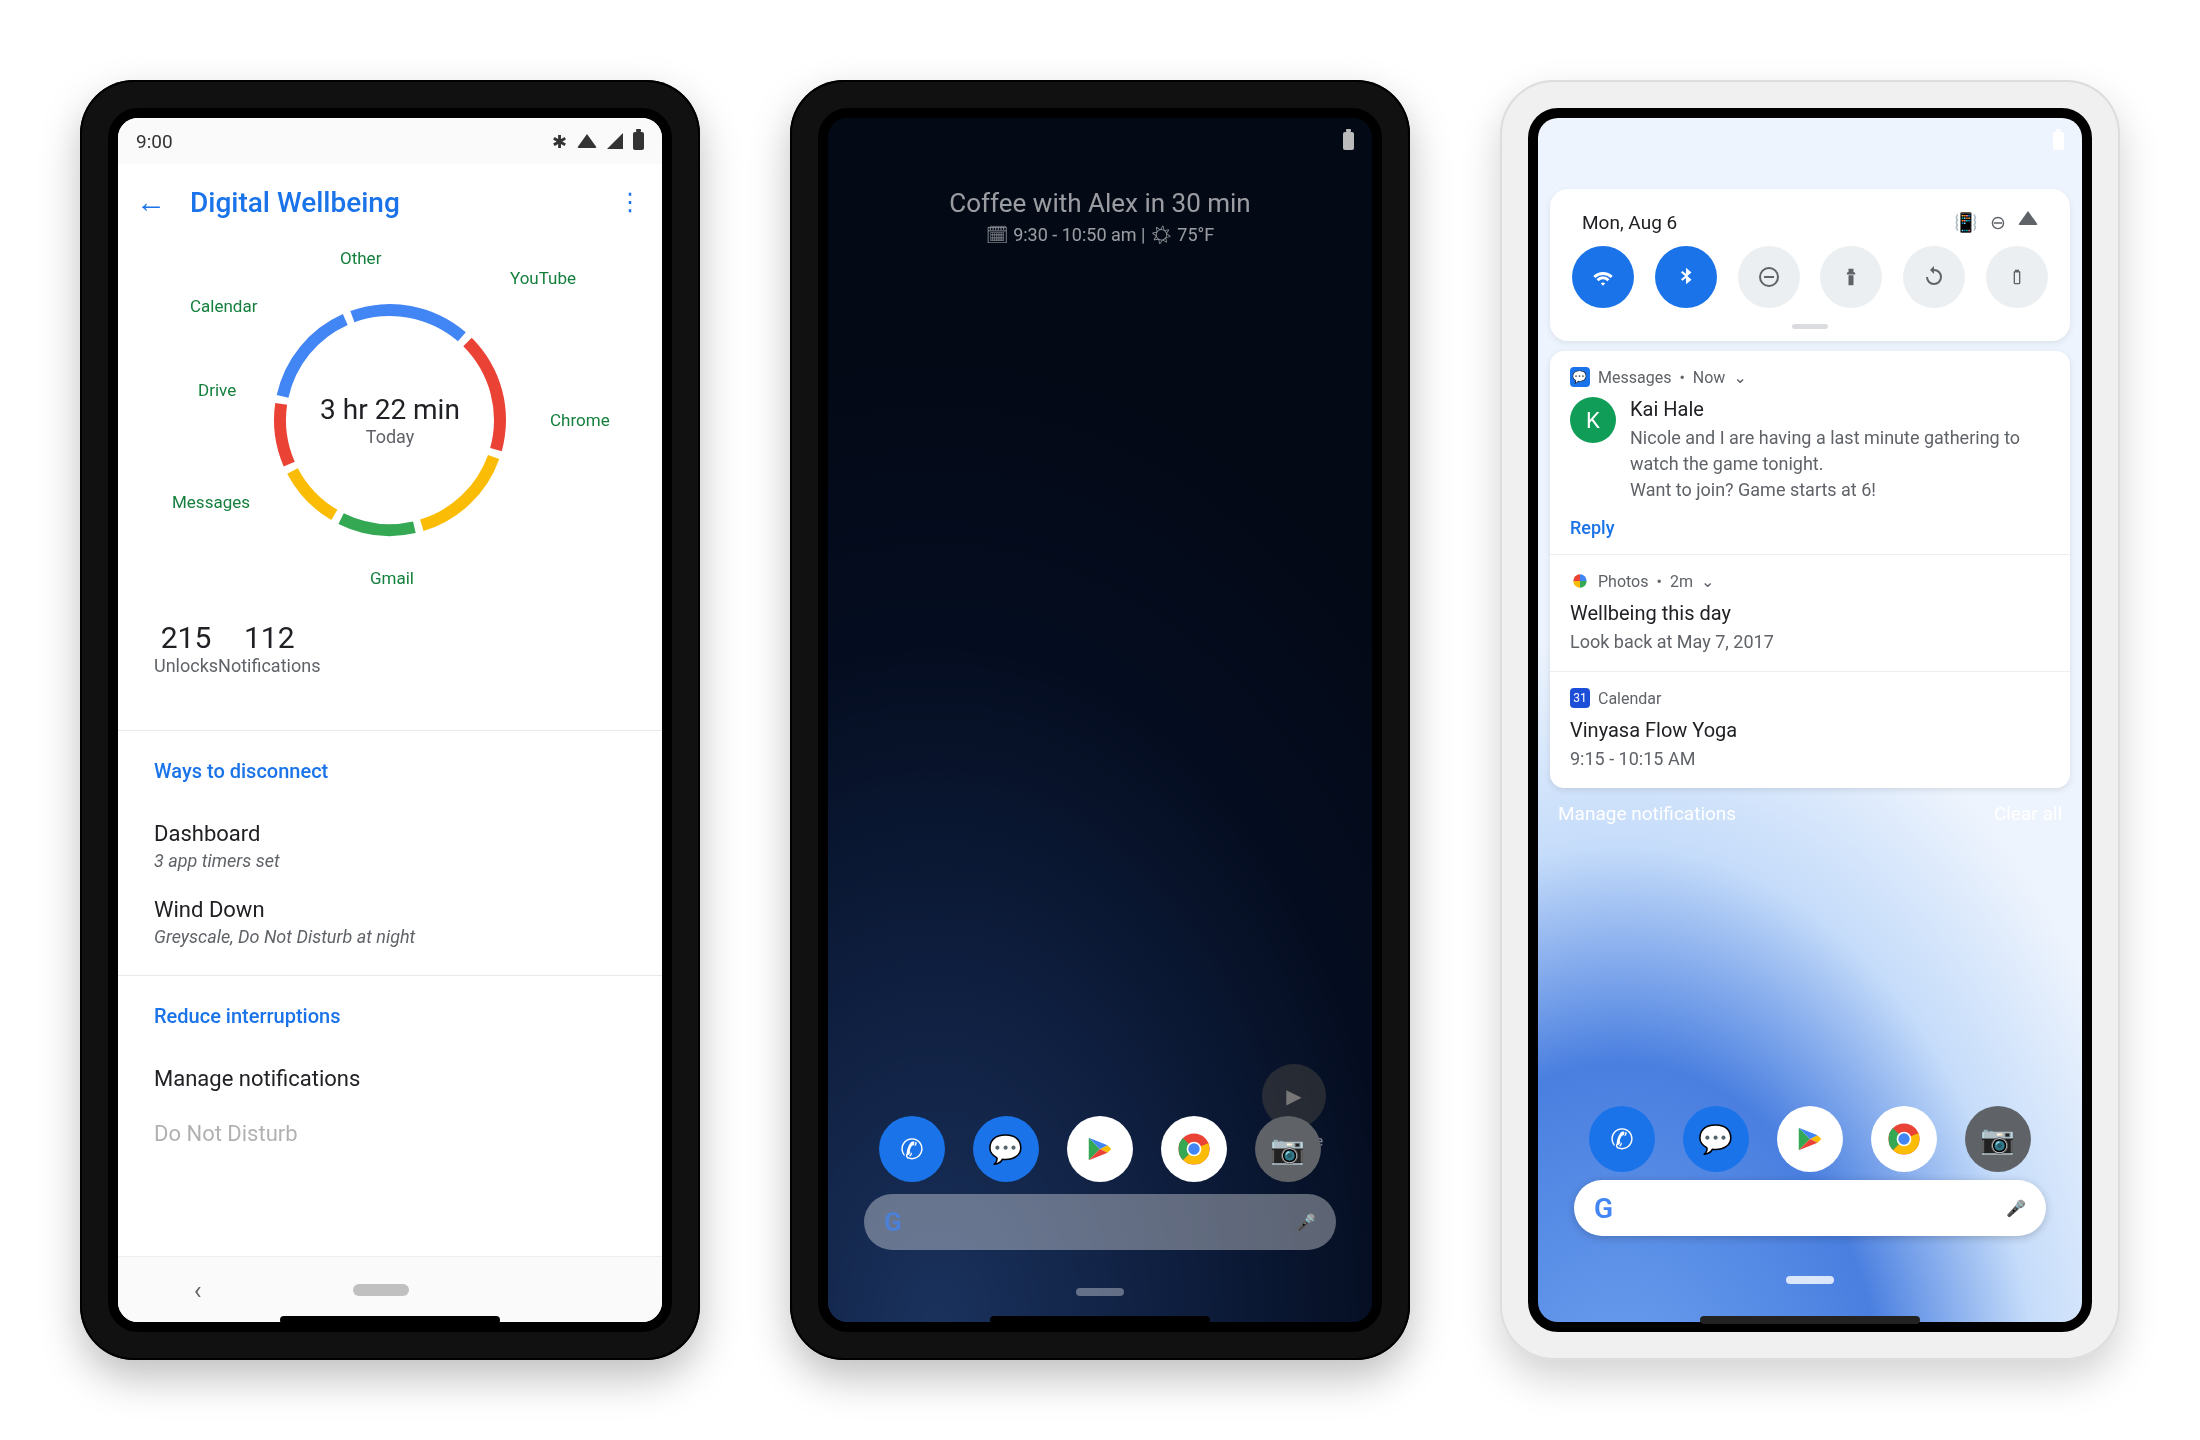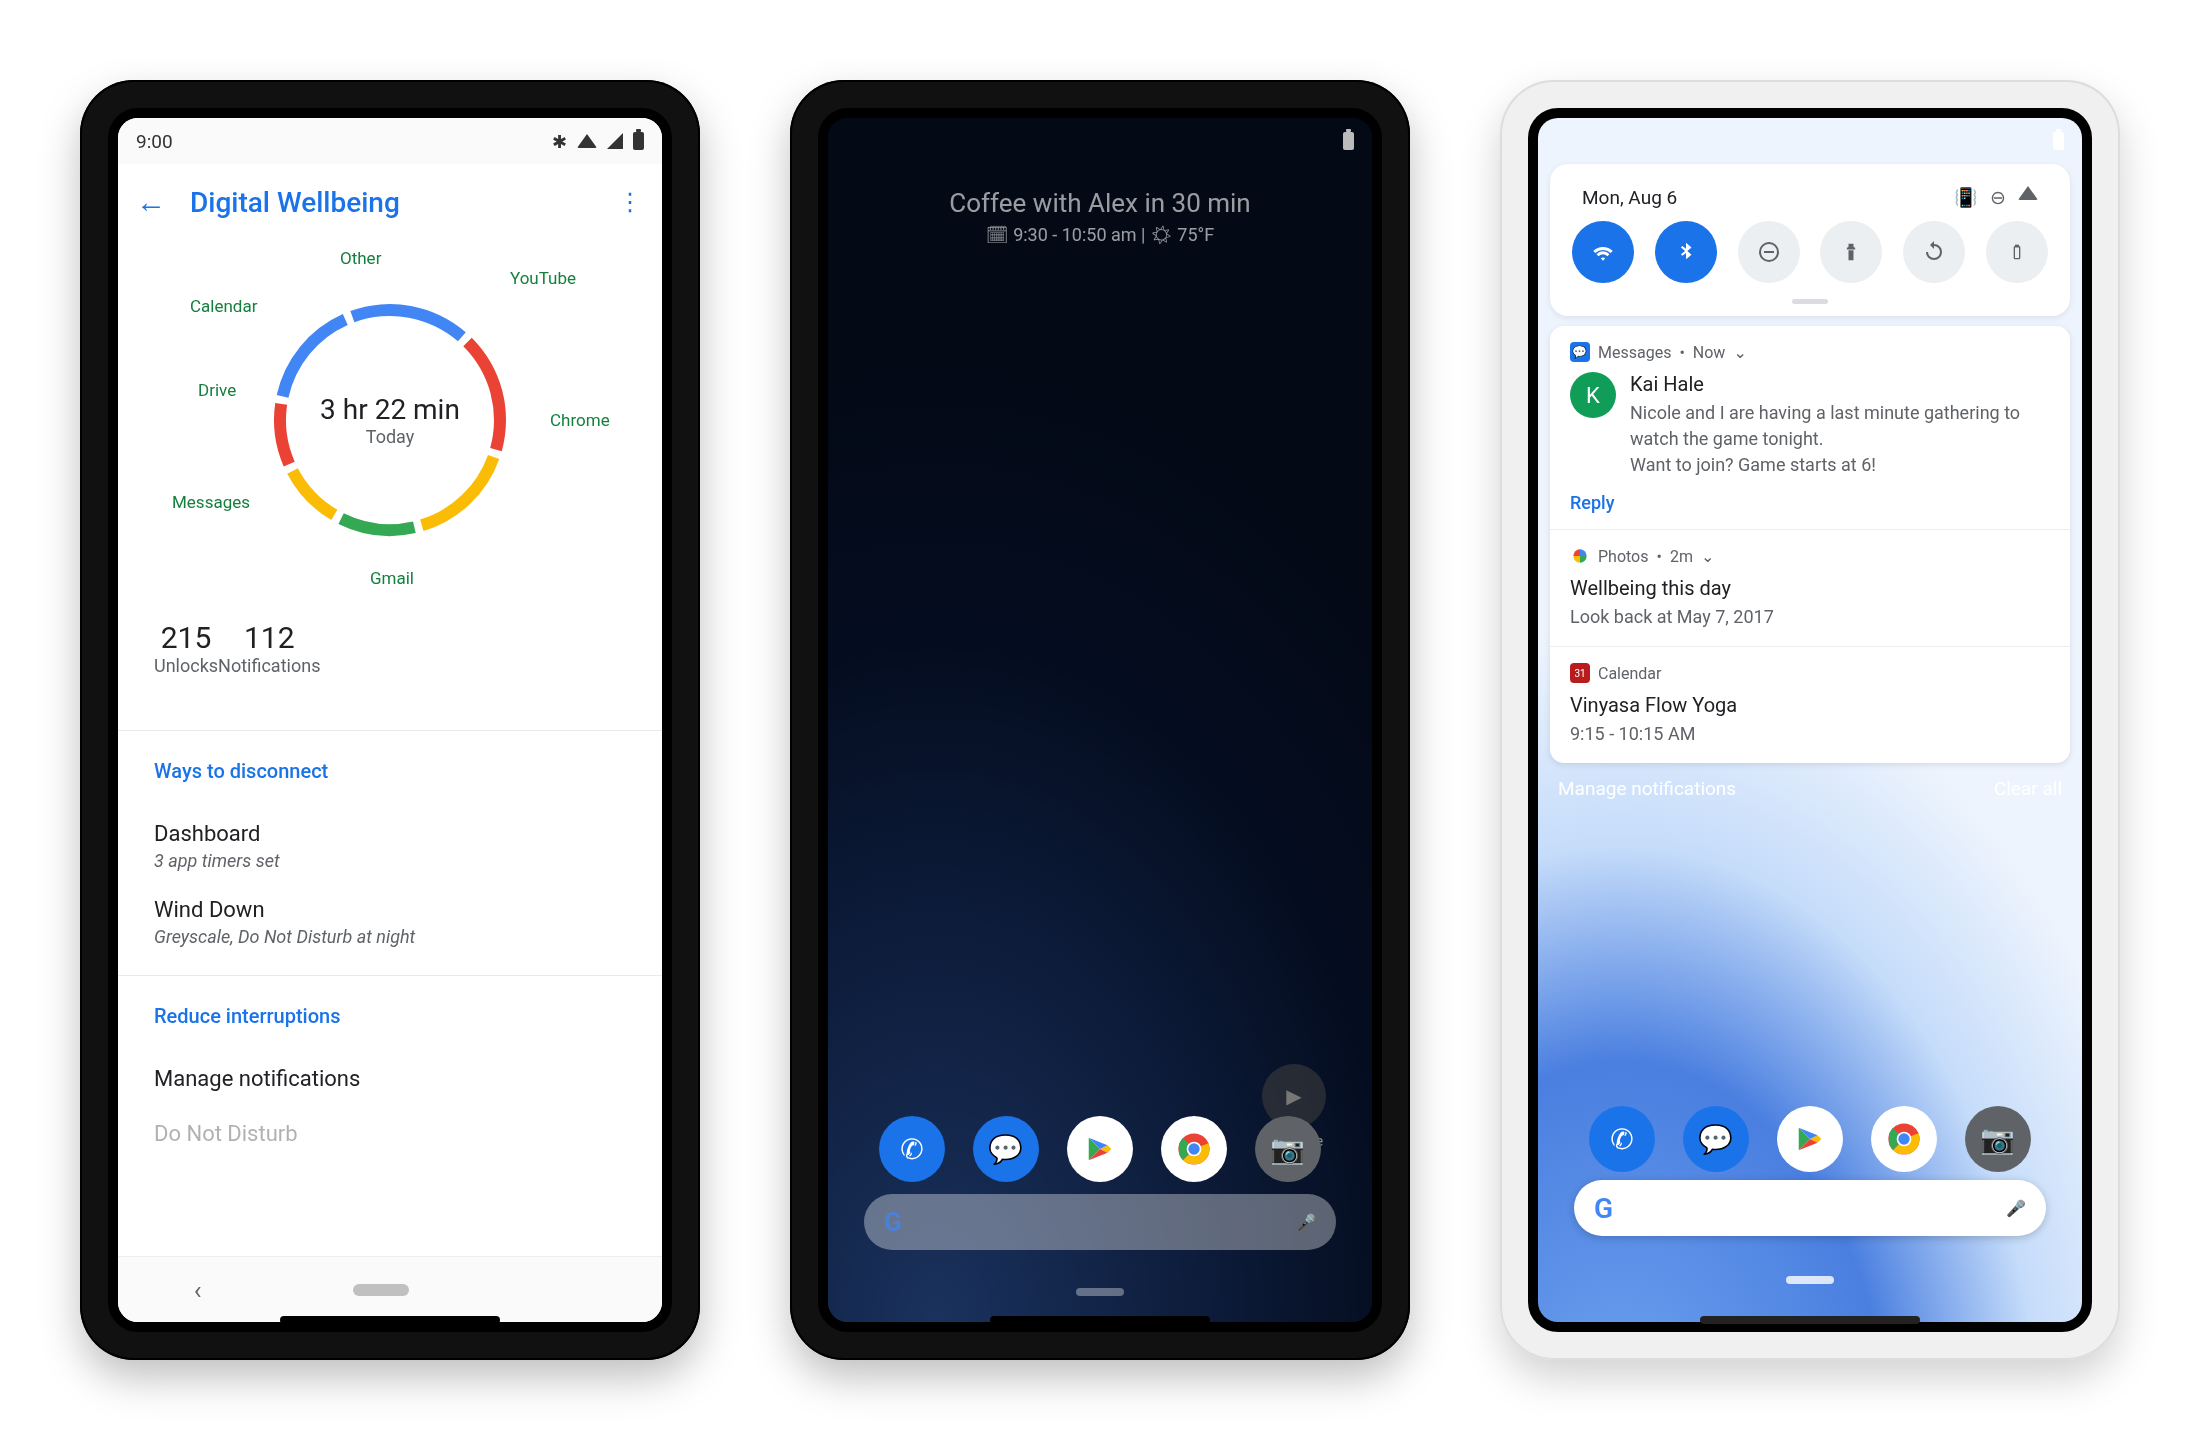--- a/index.html
+++ b/index.html
@@ -4,21 +4,21 @@
 <style>
   * { box-sizing: border-box; margin: 0; padding: 0; }
   body { font-family: Roboto, 'Segoe UI', Arial, sans-serif; background:#fff; width:2200px; height:1440px; display:flex; justify-content:center; align-items:center; gap:90px; }
   .phone { width:620px; height:1280px; background:#111; border-radius:54px; padding:28px; position:relative; box-shadow:0 18px 40px rgba(0,0,0,0.25), inset 0 0 0 2px #000; }
   .phone.white { background:#f0f0f0; box-shadow:0 18px 40px rgba(0,0,0,0.18), inset 0 0 0 2px #ddd; }
   .phone::before { content:''; position:absolute; top:36px; left:50%; transform:translateX(-50%); width:220px; height:8px; background:#000; border-radius:6px; }
   .phone.white::before { background:#222; }
   .phone::after { content:''; position:absolute; bottom:36px; left:50%; transform:translateX(-50%); width:220px; height:8px; background:#000; border-radius:6px; }
   .phone.white::after { background:#222; }
   .screen { width:100%; height:100%; border-radius:30px; overflow:hidden; background:#fafafa; display:flex; flex-direction:column; border:10px solid #000; position:relative;}
-  .phone.white .screen { border:10px solid #000; }
+  .phone.white .screen { border:10px solid #000;gap:25px; }
 
   .status-bar { height:46px; display:flex; align-items:center; justify-content:space-between; padding:0 18px; font-size:19px; color:#333; background:#fafafa;}
   .status-bar.dark { background:#000; color:#fff; }
   .status-bar.dim { background:rgba(0,0,0,0.5); color:#bbb; }
   .status-icons { display:flex; gap:10px; align-items:center; font-size:18px;}
   .status-icons span { display:inline-block; }
   .wifi-ic { width:0; height:0; border-left:10px solid transparent; border-right:10px solid transparent; border-bottom:14px solid currentColor; border-radius:2px;}
   .signal-ic { width:0; height:0; border-left:16px solid transparent; border-bottom:16px solid currentColor;}
   .batt-ic { width:11px; height:18px; background:currentColor; border-radius:2px; position:relative;}
   .batt-ic::before { content:''; position:absolute; top:-3px; left:3px; width:5px; height:3px; background:currentColor; border-radius:1px;}
@@ -314,21 +314,21 @@
               <span>Photos</span>
               <span>•</span>
               <span>2m</span>
               <span>⌄</span>
             </div>
          <div class="title">Wellbeing this day</div>
          <div class="text">Look back at May 7, 2017</div>
        </div>
        <div class="notif">
          <div class="hdr">
-              <span class="app-dot" style="background:#b91c1c;font-size:10px">31</span>
+              <span class="app-dot" style="background:#1d4ed8;font-size:12px">31</span>
               <span>Calendar</span>
             </div>
          <div class="title">Vinyasa Flow Yoga</div>
          <div class="text">9:15 - 10:15 AM</div>
        </div>
      </div>
      <div class="notif-actions">
        <span>Manage notifications</span>
        <span>Clear all</span>
      </div>

